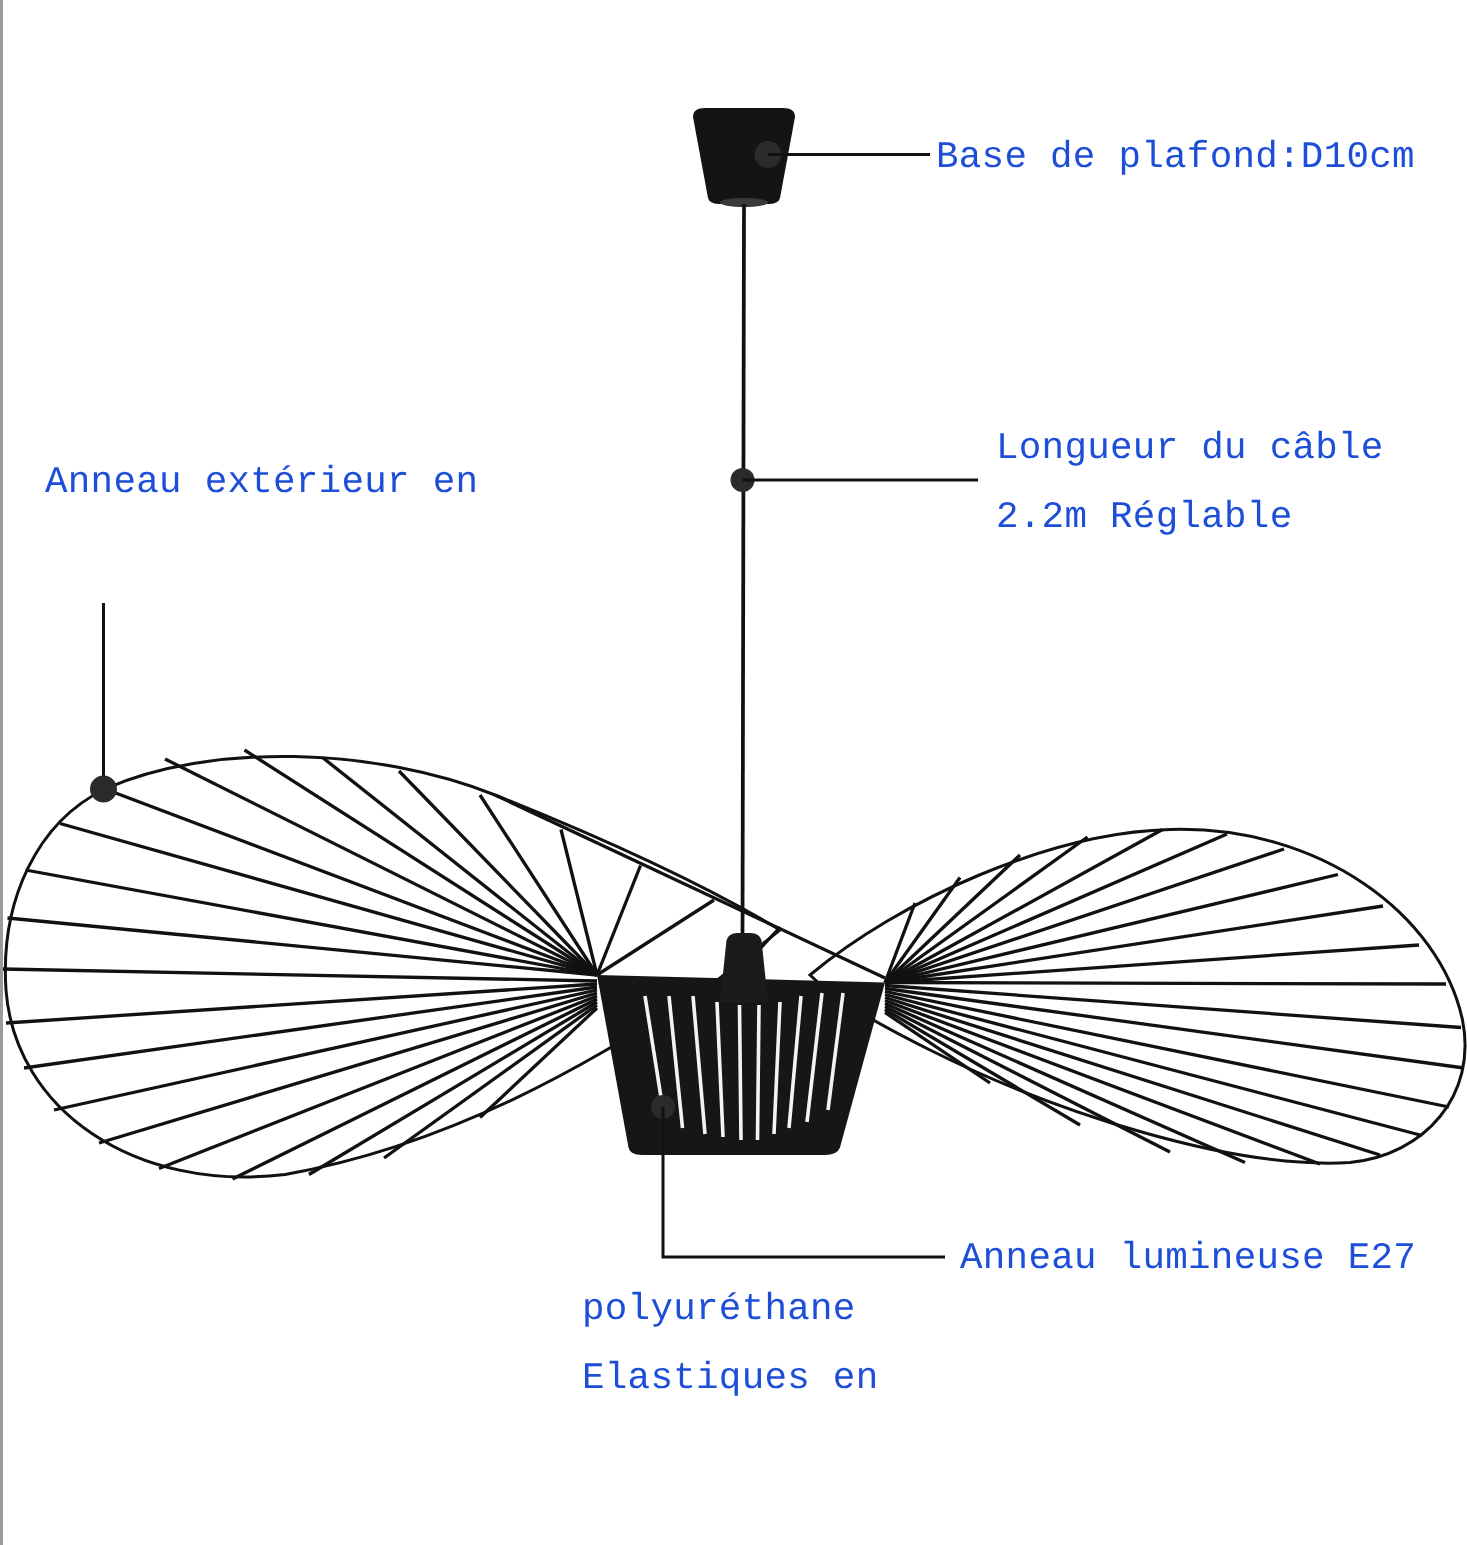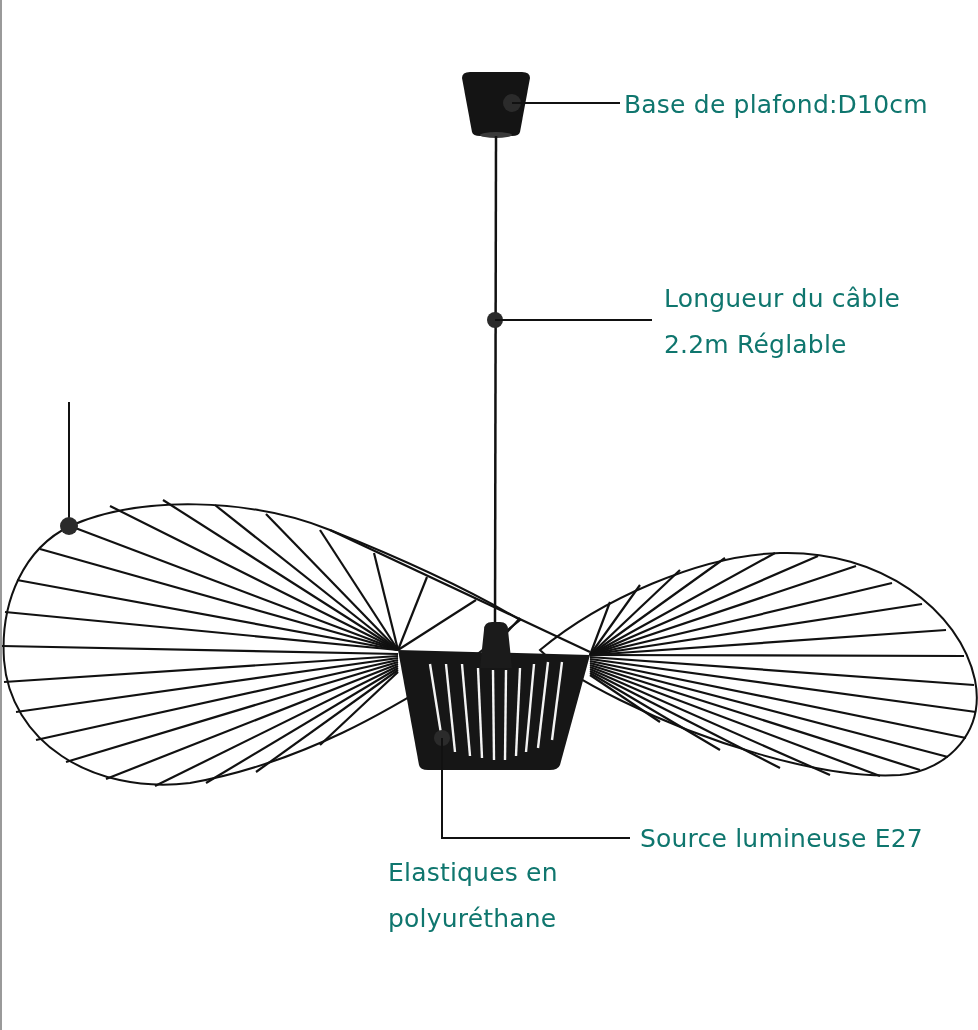--- a/index.html
+++ b/index.html
@@ -25,21 +25,22 @@
       position: absolute;
       left: 0; top: 0;
       width: 978px; height: 1030px;
     }
     .label {
       position: absolute;
       font-size: 25px;
       line-height: 46px;
       white-space: nowrap;
       letter-spacing: 0.2px;
-      color: #0f766e;
+      color: #1d4ed8;
+      font-family: Liberation Mono, monospace;
     }
     .label span { display: block; }
   </style>
 </head>
 <body>
 
 <div class="left-strip"></div>
 
 <svg class="drawing" viewBox="0 0 978 1030" xmlns="http://www.w3.org/2000/svg">
 
@@ -149,22 +150,23 @@
 <div class="label" style="left:624px; top:82px;">
   <span>Base de plafond:D10cm</span>
 </div>
 
 <div class="label" style="left:664px; top:276px;">
   <span>Longueur du câble</span>
   <span>2.2m Réglable</span>
 </div>
 
 <div class="label" style="left:30px; top:299px;">
+  <span>Anneau extérieur en</span>
 </div>
 
 <div class="label" style="left:640px; top:816px;">
-  <span>Source lumineuse E27</span>
+  <span>Anneau lumineuse E27</span>
 </div>
 
 <div class="label" style="left:388px; top:850px;">
+  <span>polyuréthane</span>
   <span>Elastiques en</span>
-  <span>polyuréthane</span>
 </div>
 
 </body></html>

